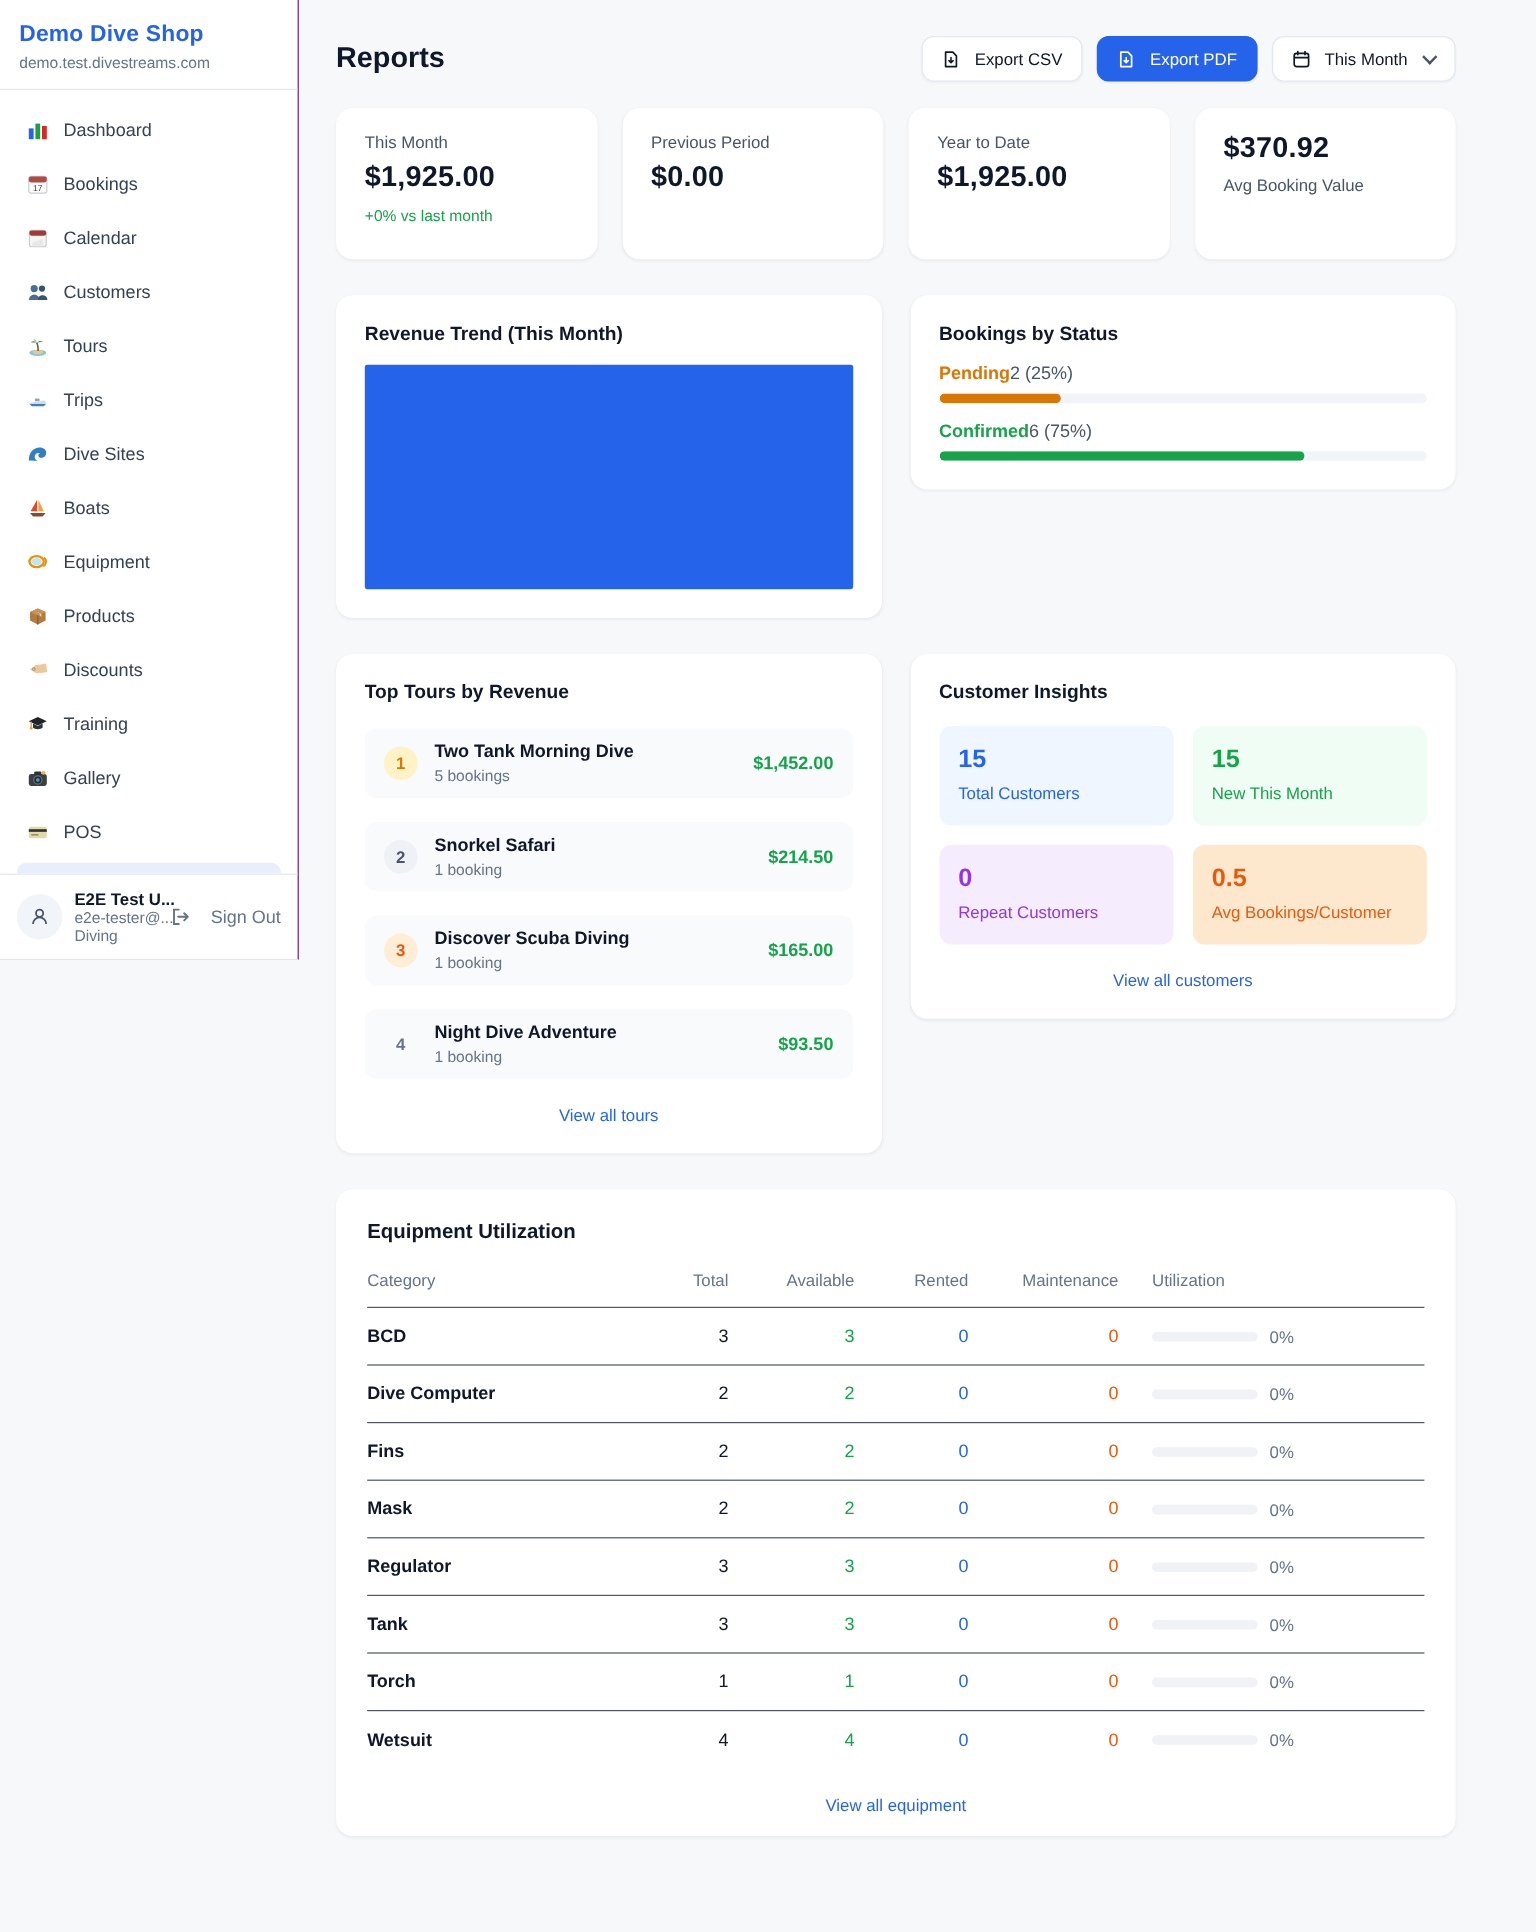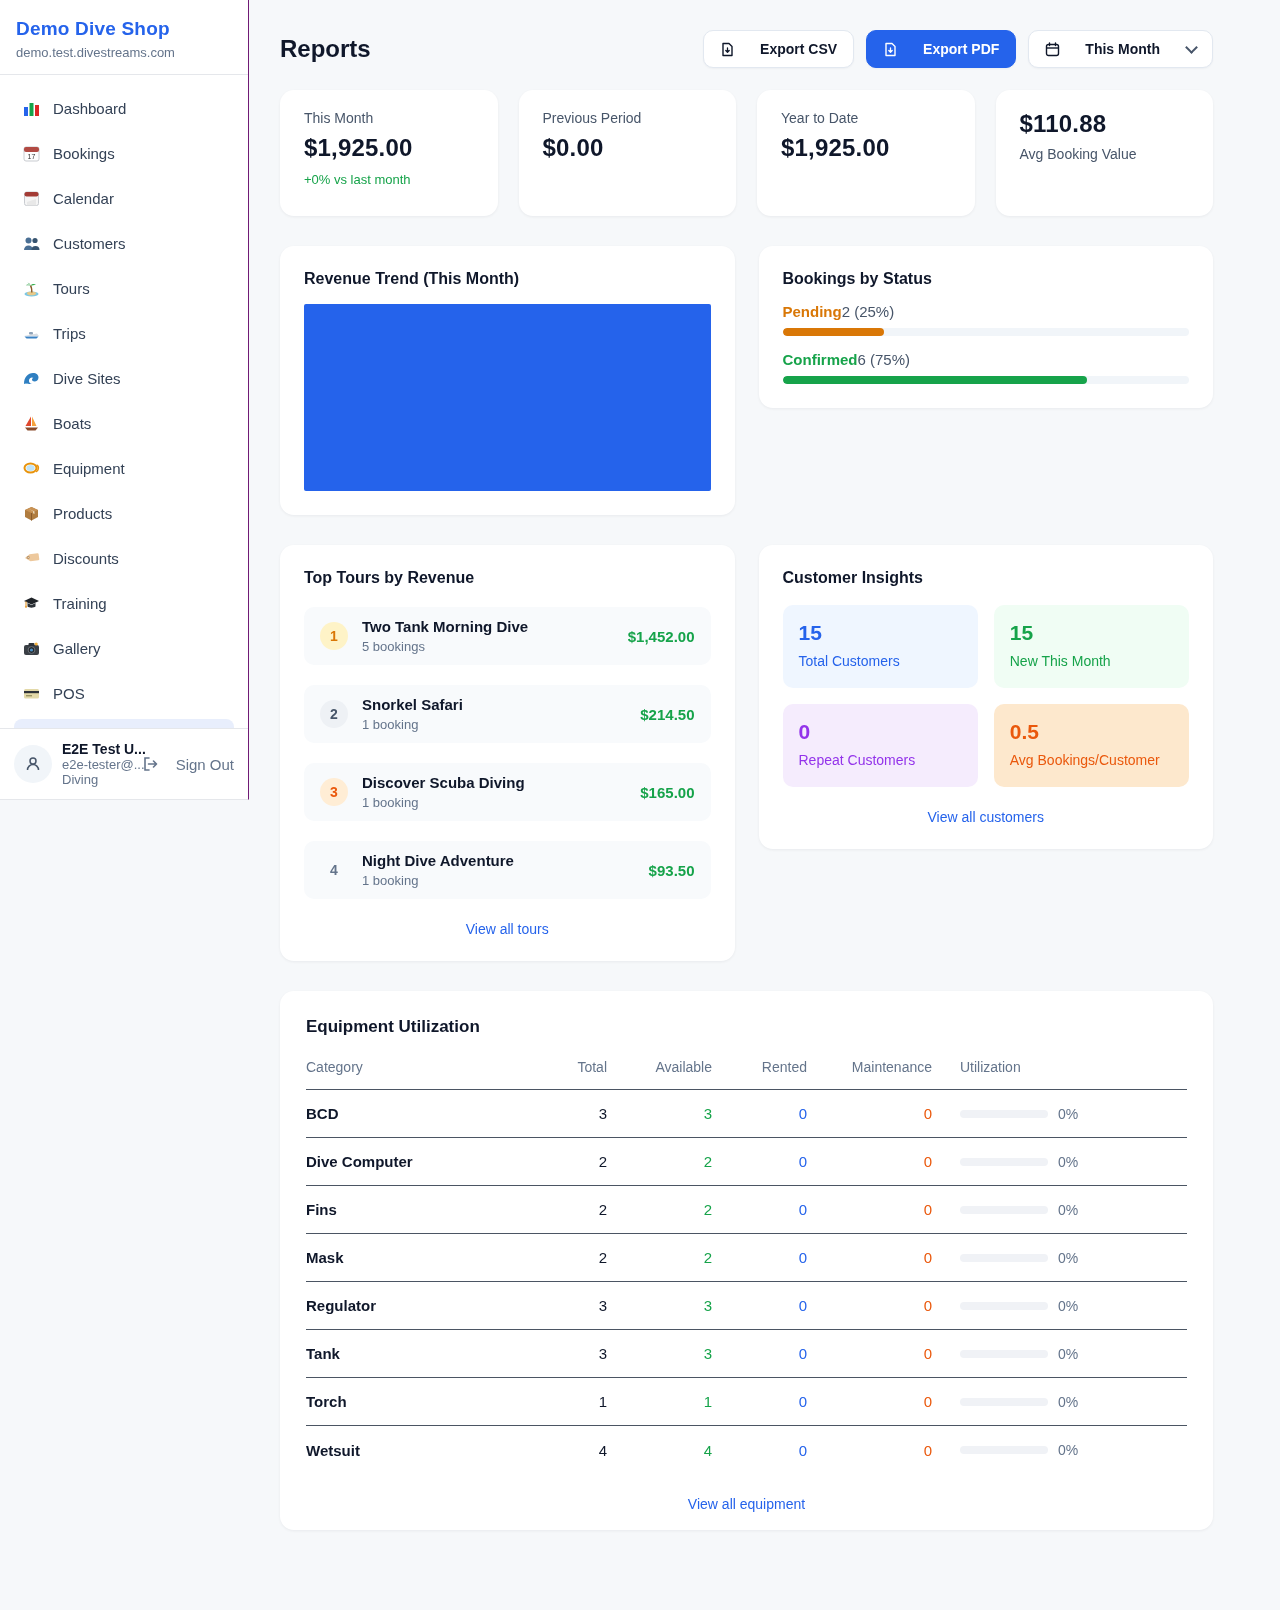--- a/index.html
+++ b/index.html
@@ -29,22 +29,22 @@
   .avatar { width:38px; height:38px; border-radius:50%; background:#f1f5f9; display:flex; align-items:center; justify-content:center; flex:0 0 38px; }
   .user-info { flex:1; min-width:0; }
   .user-name { font-size:14px; font-weight:bold; color:#0f172a; white-space:nowrap; }
   .user-email, .user-role { font-size:13px; color:#64748b; white-space:nowrap; }
   .signout { display:flex; gap:18px; color:#64748b; font-size:15px; cursor:pointer; white-space:nowrap; }
   
   .main { position:absolute; left:280px; top:0; width:933px; }
   .page-header { margin-top:30px; display:flex; align-items:center; justify-content:space-between; }
   .page-title { font-size:24px; font-weight:bold; color:#0f172a; }
   .header-actions { display:flex; gap:12px; }
-  .btn { display:flex; align-items:center; gap:25px; height:38px; padding:0 16px; border-radius:10px;
-    font-size:14px; font-weight:bold; background:#fff; color:#0f172a; border:1px solid #e2e8f0;
+  .btn { display:flex; align-items:center; gap:12px; height:38px; padding:0 16px; border-radius:10px;
+    font-size:14px; font-weight:normal; background:#fff; color:#0f172a; border:1px solid #e2e8f0;
     box-shadow:0 1px 2px rgba(15,23,42,.04); cursor:pointer; }
   .btn-primary { background:#2563eb; color:#fff; border-color:#2563eb; }
   .chev { width:9px; height:9px; border-right:2px solid #475569; border-bottom:2px solid #475569;
     transform:rotate(45deg); margin-top:-4px; margin-left:2px; }
   
   .card { background:#fff; border-radius:14px; box-shadow:0 1px 3px rgba(15,23,42,.06); }
   .card-title { font-size:16px; font-weight:bold; color:#0f172a; }
   
   .stats-grid { margin-top:22px; display:grid; grid-template-columns:repeat(4,1fr); gap:21px; }
   .stat-card { padding:20px 24px; height:126px; }
@@ -323,21 +323,21 @@
     </div>
     <div class="card stat-card">
       <div class="stat-label">Previous Period</div>
       <div class="stat-value">$0.00</div>
     </div>
     <div class="card stat-card">
       <div class="stat-label">Year to Date</div>
       <div class="stat-value">$1,925.00</div>
     </div>
     <div class="card stat-card value-first">
-      <div class="stat-value">$110.88</div>
+      <div class="stat-value">$370.92</div>
       <div class="stat-label">Avg Booking Value</div>
     </div>
   </div>
 
   <div class="row-2col">
     <div class="card chart-card">
       <div class="card-title">Revenue Trend (This Month)</div>
       <div class="revenue-block"></div>
     </div>
     <div class="card chart-card">

